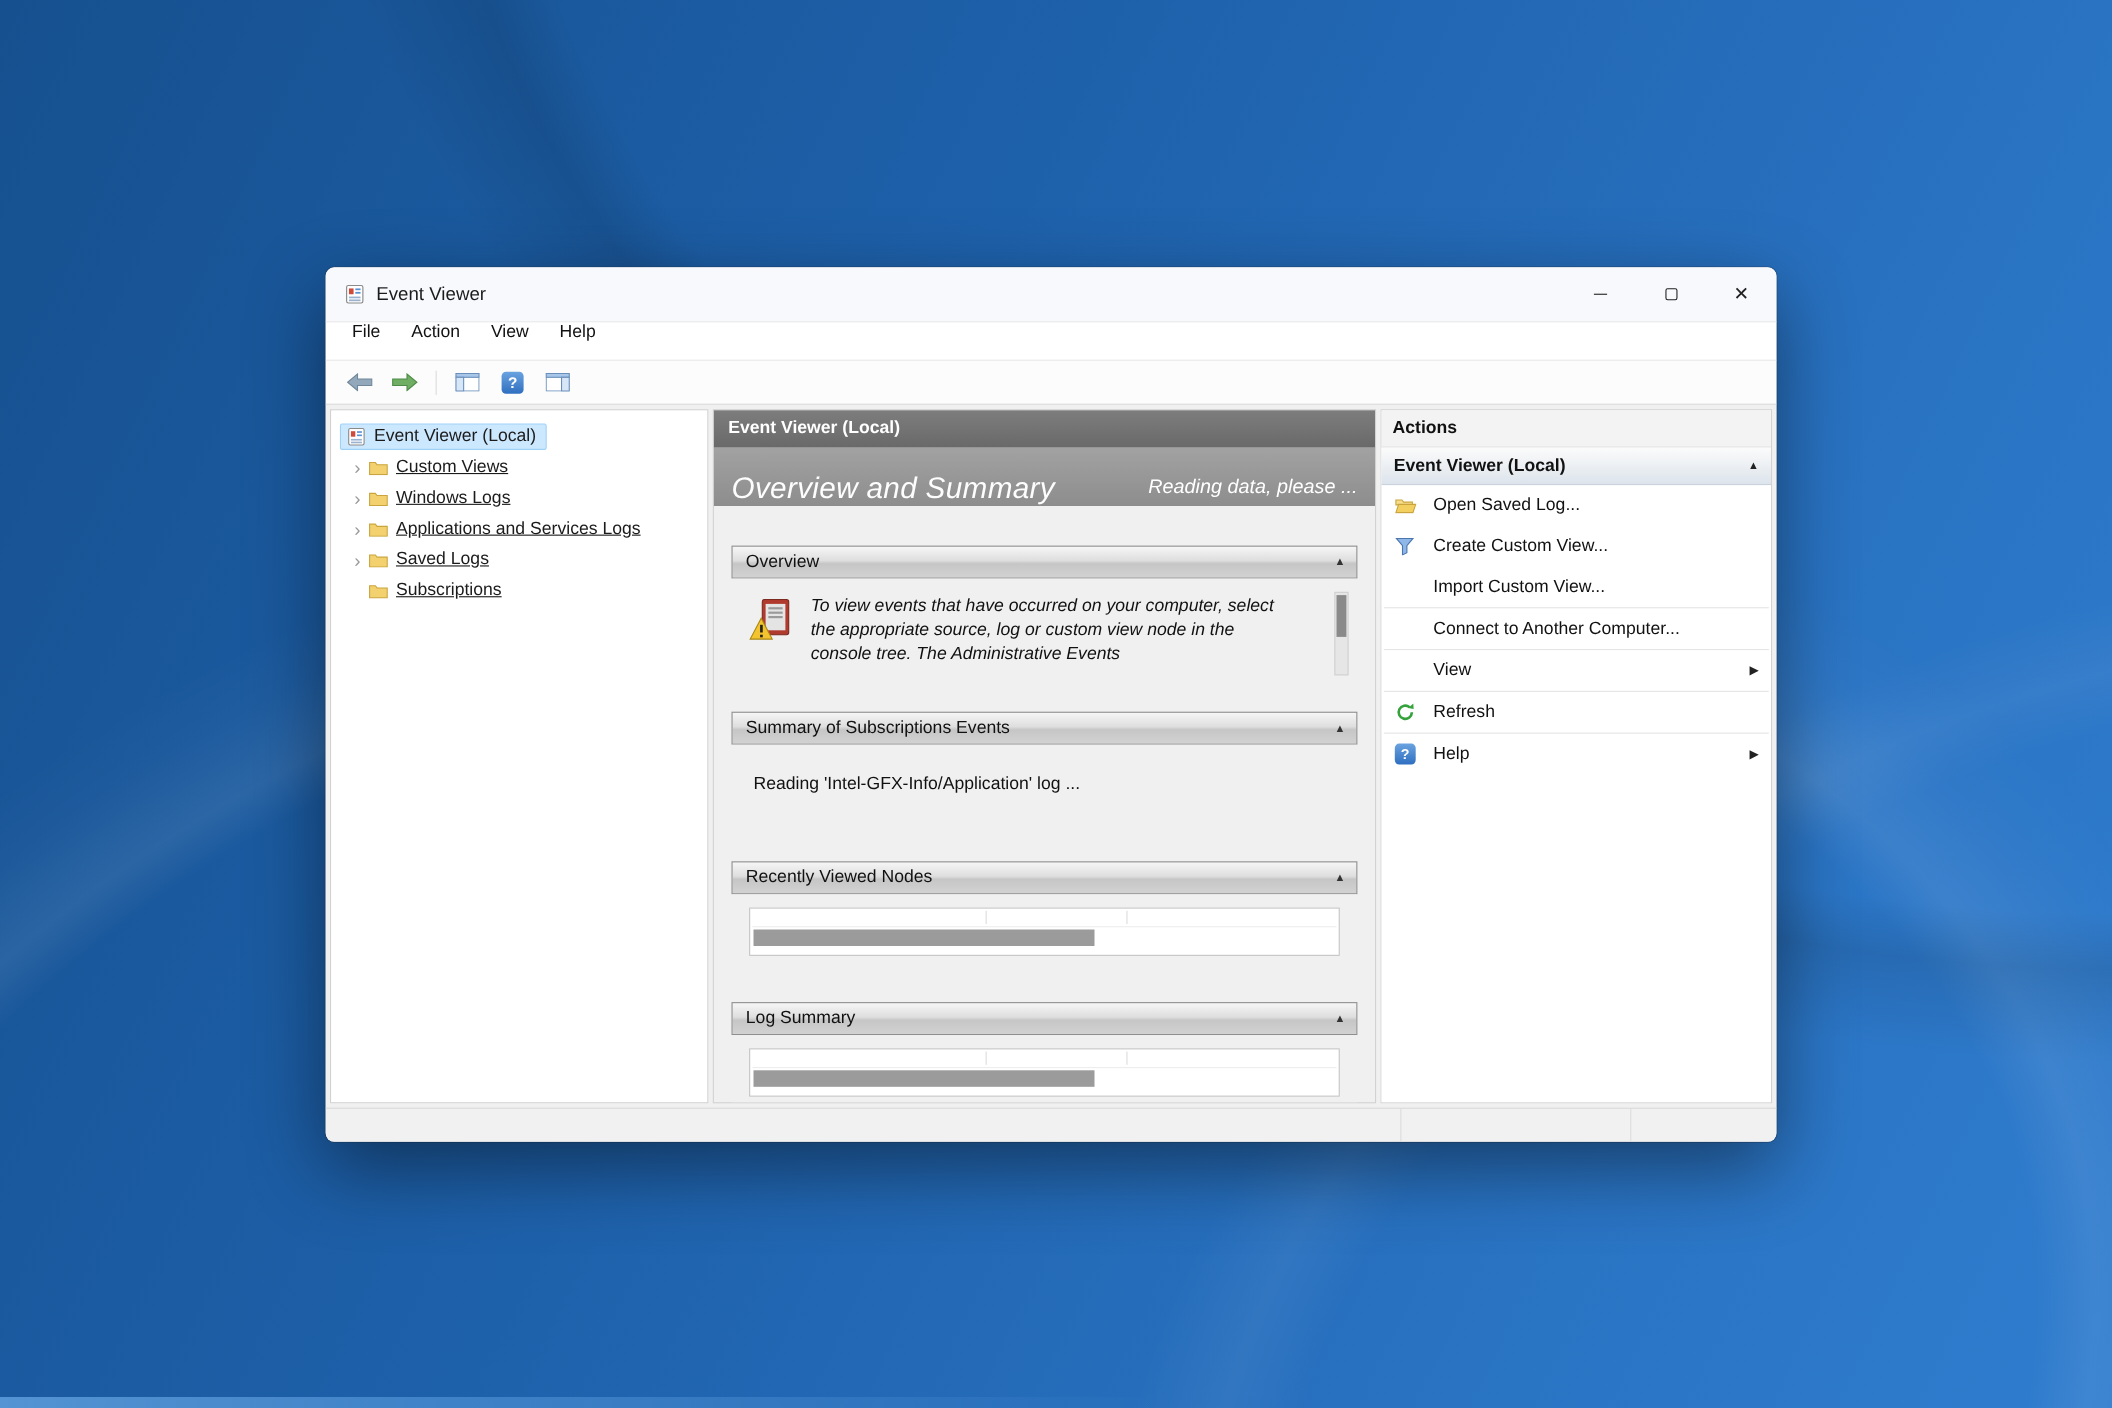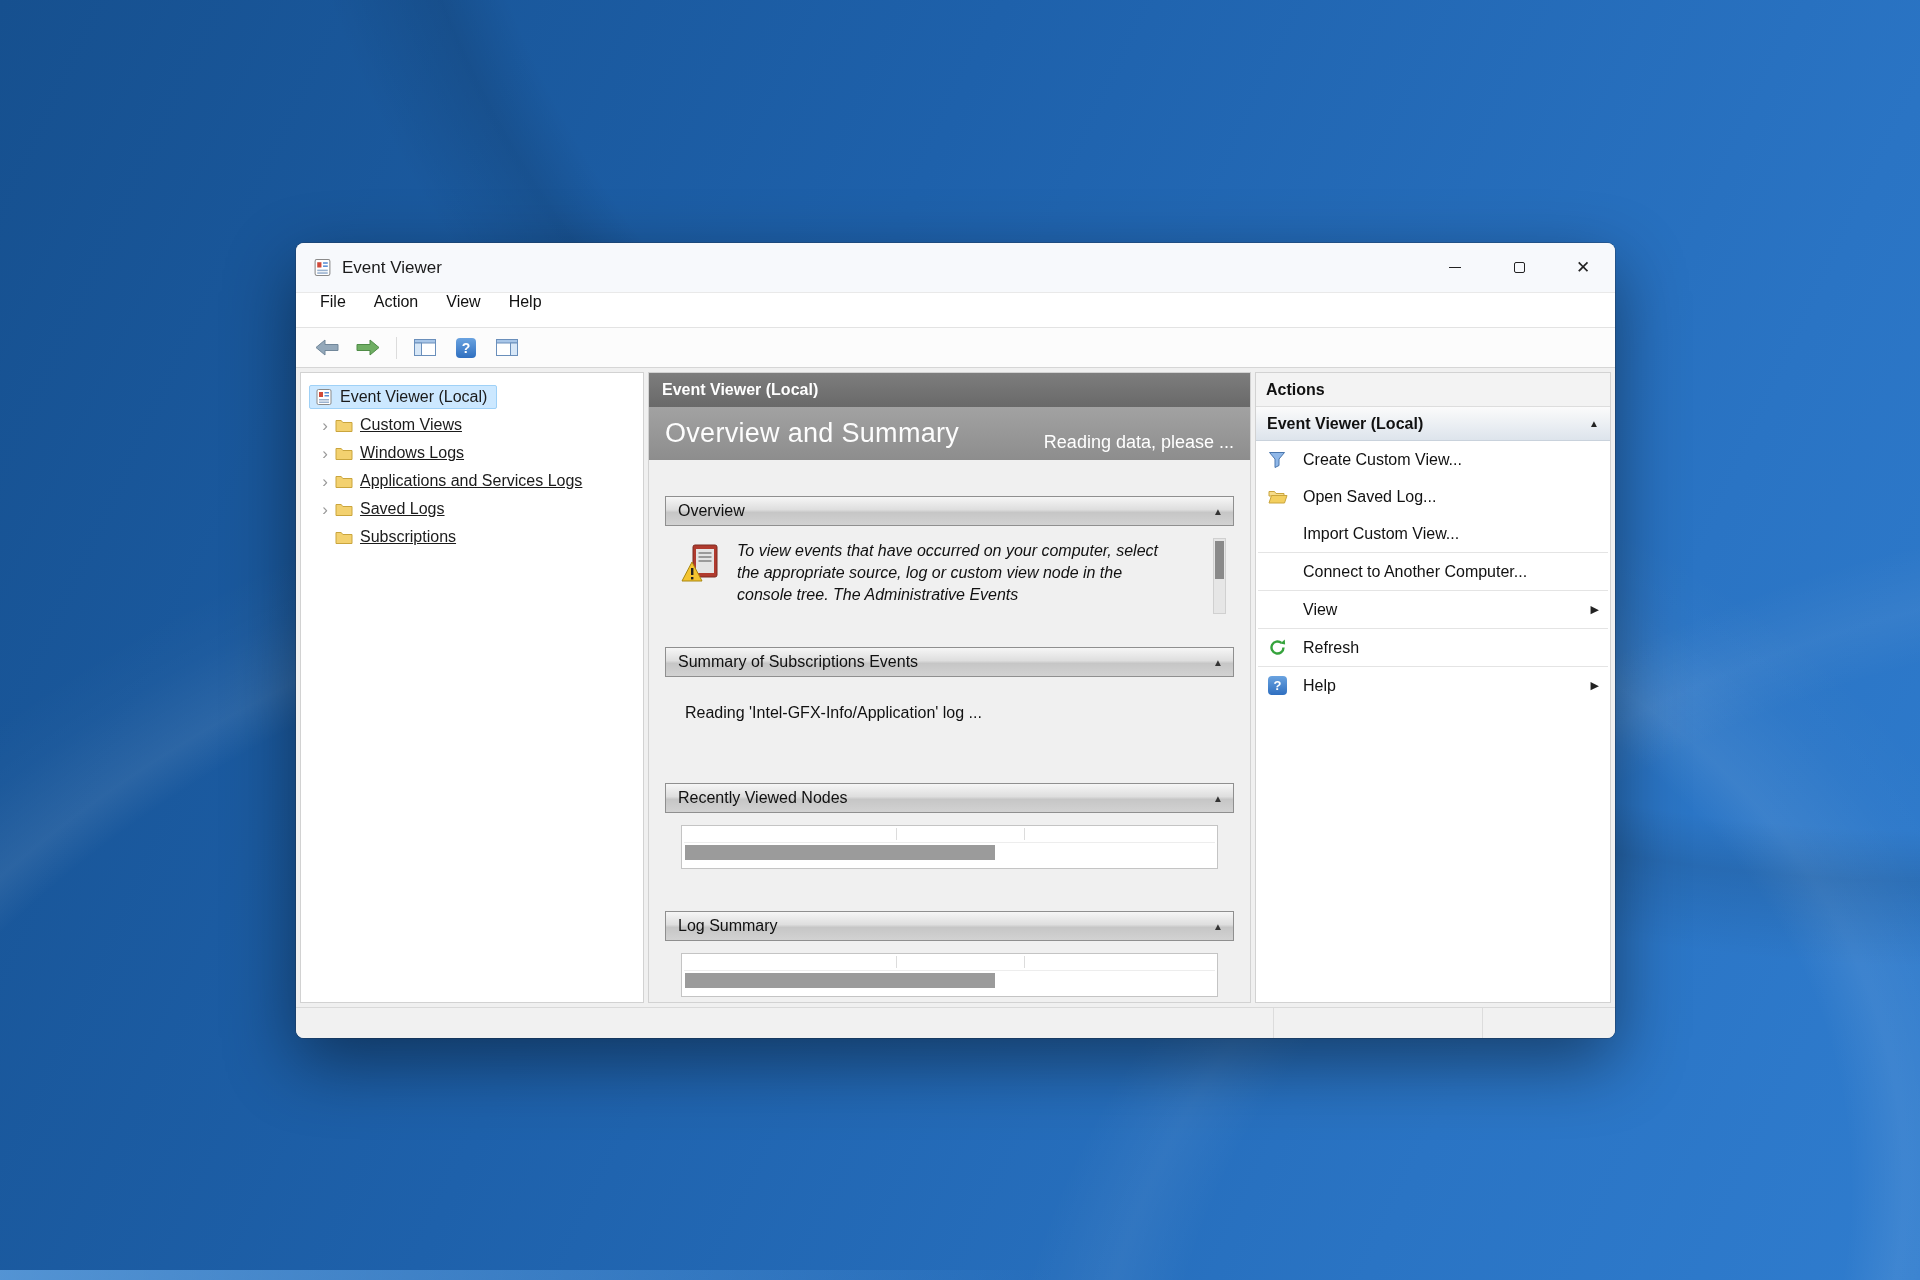--- a/index.html
+++ b/index.html
@@ -57,21 +57,21 @@
   .chev { width:20px; text-align:center; color:#9a9a9a; font-size:17px; line-height:1; }
   .tree-icon { display:flex; }
   .tree-row.child .tree-label { margin-left:7px;text-decoration:underline; }
 
   
   .center-panel { flex:1; min-width:0; background:#f0f0f0; border:1px solid #d2d2d2;
     display:flex; flex-direction:column; }
   .crumb-bar { height:34px; flex:0 0 auto; background:linear-gradient(#7d7d7d,#696969); color:#fff;
     display:flex; align-items:center; padding-left:13px; font-size:16px; font-weight:bold; }
   .big-bar { height:53px; flex:0 0 auto; background:linear-gradient(#a2a2a2,#8d8d8d); color:#fff;
-    display:flex; align-items:center; padding:0 16px; }
+    display:flex; align-items:flex-end; padding:0 16px;font-style:italic; }
   .big-title { font-size:27px; letter-spacing:0.3px; color:#fdfdfd; }
   .loading { margin-left:auto; align-self:flex-end; margin-bottom:7px; font-size:18px; color:#fff; }
 
   .sections { flex:1; min-height:0; overflow:hidden; padding:12px 16px 0; }
   .section { margin-bottom:12px; }
   .section-header { height:30px; border:1px solid #8f8f8f; display:flex; align-items:center;
     padding:0 10px 0 12px; font-size:16px; color:#111;
     background:linear-gradient(#f6f6f6 0%,#dedede 45%,#c6c6c6 55%,#d2d2d2 100%);margin-top:24px; }
   .collapse { margin-left:auto; font-size:10px; color:#333; }
   .section-body { background:#f0f0f0; }
@@ -344,35 +344,35 @@
         <span>Actions</span>
       </div>
       <div class="actions-body">
         <div class="group-header">
           <span>Event Viewer (Local)</span>
           <span class="group-collapse">▲</span>
         </div>
 
         <div class="action-item">
           <span class="action-icon">
-            <svg width="18" height="17" viewBox="0 0 18 17">
-              <path d="M1.5 1.5 h15 L11 8 v6.5 l-4 2 V8 z" fill="#8fb7e8" stroke="#4a76ad"></path>
-            </svg>
-          </span>
-          <span>Create Custom View...</span>
-        </div>
-
-        <div class="action-item">
-          <span class="action-icon">
             <svg width="20" height="15" viewBox="0 0 20 15">
               <path d="M1 2.5 h5.5 l1.5 2 h8 v2.5 H1 z" fill="#f7dd8a" stroke="#caa53d"></path>
               <path d="M1 14 L3.5 6.5 H19 L16.5 14 z" fill="#f3cf5f" stroke="#caa53d"></path>
             </svg>
           </span>
           <span>Open Saved Log...</span>
+        </div>
+
+        <div class="action-item">
+          <span class="action-icon">
+            <svg width="18" height="17" viewBox="0 0 18 17">
+              <path d="M1.5 1.5 h15 L11 8 v6.5 l-4 2 V8 z" fill="#8fb7e8" stroke="#4a76ad"></path>
+            </svg>
+          </span>
+          <span>Create Custom View...</span>
         </div>
 
         <div class="action-item">
           <span class="action-icon"></span>
           <span>Import Custom View...</span>
         </div>
 
         <div class="action-sep"></div>
 
         <div class="action-item">

